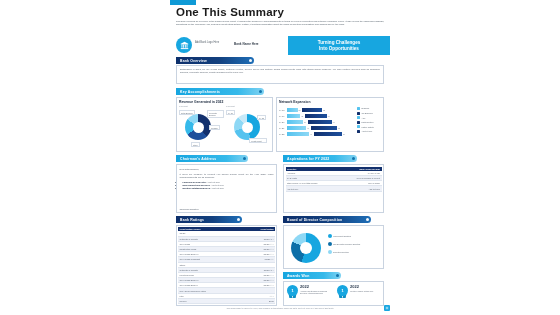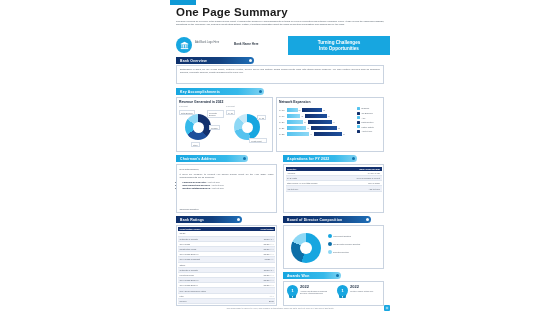--- a/index.html
+++ b/index.html
@@ -64,21 +64,21 @@
   .sig{font-size:2.2px;color:#5d6773;}
 </style>
 </head>
 <body>
 
 <div class="page">
   <div class="slide">
 
     <div class="topbar"></div>
 
-    <div class="title">One Page Summary</div>
+    <div class="title">One This Summary</div>
     <div class="intro">This slide provides an overview of the bank's annual report. It includes the bank's key accomplishments in terms of revenue generated and network expansion (KPIs). It also covers the chairman's address, aspirations for the upcoming year, and bank credit rating details. Further, it contains information about the board of directors composition and awards won by the bank.</div>
 
     <div class="logo-row">
       <div class="logo-circle">
         <svg width="9" height="9" viewBox="0 0 24 24" fill="#ffffff">
           <path d="M12 2 L22 7 L22 9 L2 9 L2 7 Z"></path>
           <rect x="4" y="10" width="2.4" height="8"></rect>
           <rect x="8.5" y="10" width="2.4" height="8"></rect>
           <rect x="13" y="10" width="2.4" height="8"></rect>
           <rect x="17.5" y="10" width="2.4" height="8"></rect>

